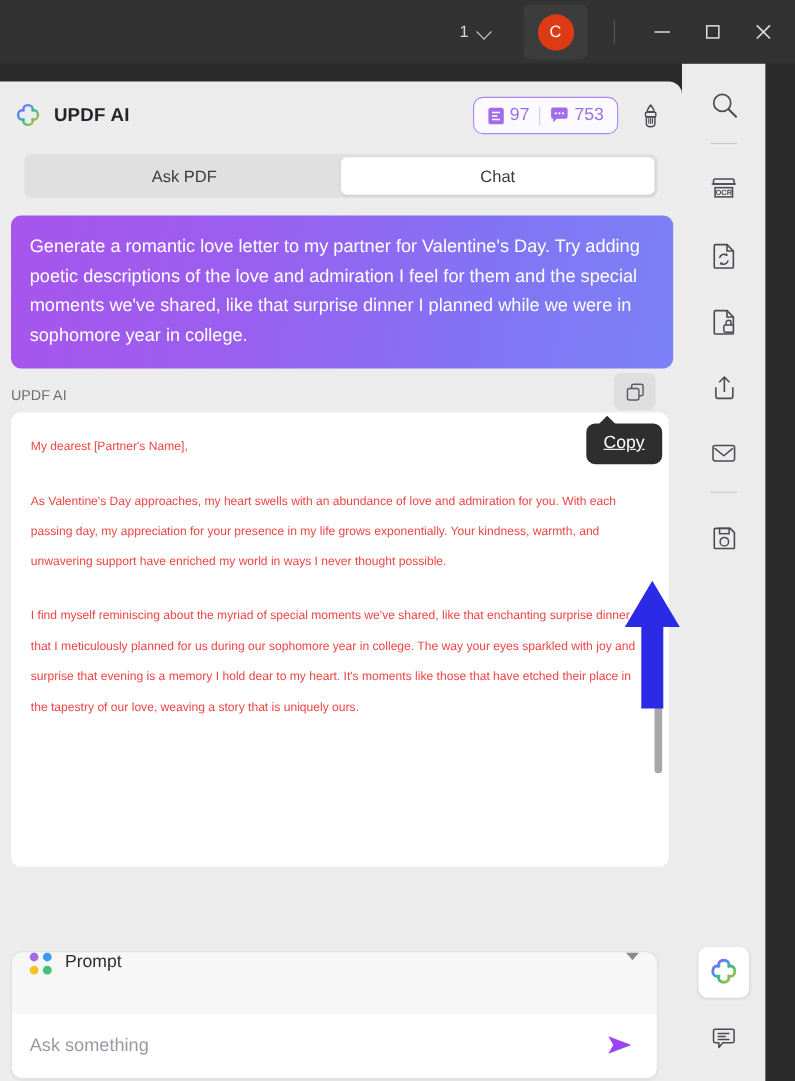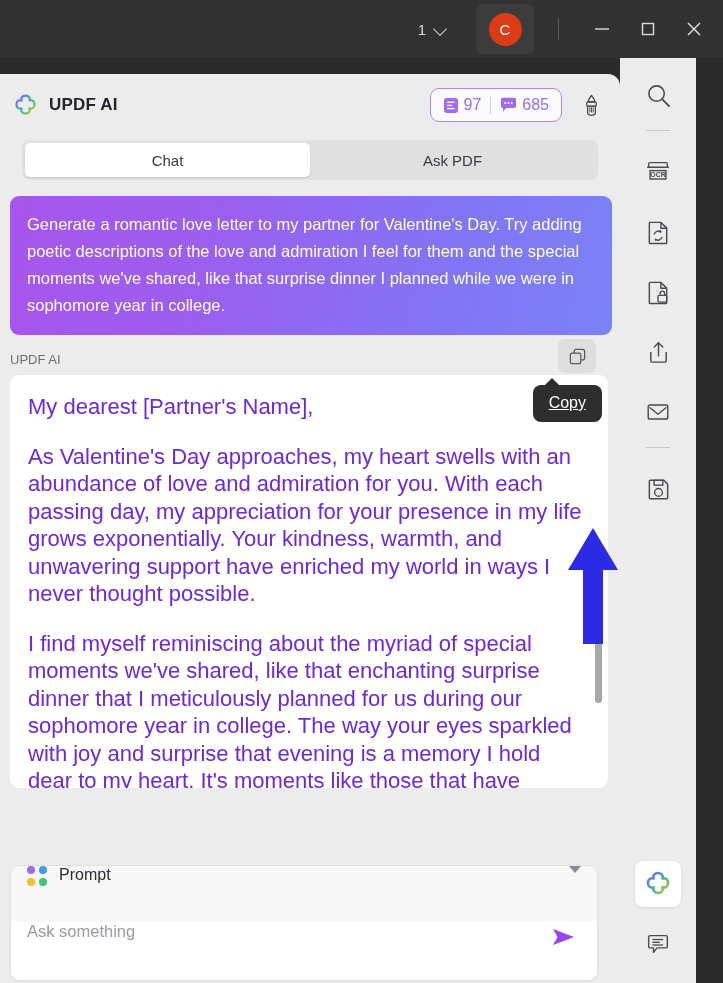--- a/index.html
+++ b/index.html
@@ -226,23 +226,23 @@
   .answer-card {
     margin: 4px 12px 0 10px;
     background: #ffffff;
     border-radius: 9px;
     height: 413px;
     overflow: hidden;
     position: relative;
     padding: 18px 22px 0 18px;
   }
   .answer-card p {
-    font-size: 22px;
+    font-size: 11px;
     line-height: 27.5px;
-    color: #6d28d9;
+    color: #ef4444;
     margin-bottom: 22px;
   }
   .ans-scroll {
     position: absolute;
     right: 6px;
     top: 238px;
     width: 7px;
     height: 90px;
     background: #a8a8a8;
     border-radius: 4px;
@@ -295,21 +295,21 @@
   .caret-down {
     width: 0; height: 0;
     border-left: 6px solid transparent;
     border-right: 6px solid transparent;
     border-top: 7px solid #8a8a92;
   }
   .input-row {
     height: 58px;
     background: #ffffff;
     display: flex;
-    align-items: flex-start;
+    align-items: center;
     padding: 0 16px 2px 16px;
   }
   .ask-input {
     flex: 1;
     border: none;
     outline: none;
     font-size: 16.5px;
     color: #2b2b33;
     font-family: "Liberation Sans", sans-serif;
     background: transparent;
@@ -428,39 +428,39 @@
           <span>97</span>
         </span>
         <span class="credit-div"></span>
         <span class="credit-item">
           <svg width="17" height="16" viewBox="0 0 17 16">
             <path d="M1 2.6a1.8 1.8 0 0 1 1.8-1.8h11.4A1.8 1.8 0 0 1 16 2.6v6.6a1.8 1.8 0 0 1-1.8 1.8H6.2L3 14.4v-3.4h-.2A1.8 1.8 0 0 1 1 9.2z" fill="#a06ce8"></path>
             <circle cx="5.2" cy="6" r="1.05" fill="#fff"></circle>
             <circle cx="8.5" cy="6" r="1.05" fill="#fff"></circle>
             <circle cx="11.8" cy="6" r="1.05" fill="#fff"></circle>
           </svg>
-          <span>685</span>
+          <span>753</span>
         </span>
       </div>
 
       <div class="brush-btn">
         <svg width="21" height="23" viewBox="0 0 21 23">
           <path d="M10.5 1.5c-2 2.5-3.2 4.3-3.2 6.1h6.4c0-1.8-1.2-3.6-3.2-6.1z" fill="none" stroke="#4a4a52" stroke-width="1.3" stroke-linejoin="round"></path>
           <rect x="5.8" y="8" width="9.4" height="4.2" rx="1" fill="none" stroke="#4a4a52" stroke-width="1.3"></rect>
           <path d="M6.6 12.4v6.2c0 1.6 1.3 2.7 3.9 2.7s3.9-1.1 3.9-2.7v-6.2z" fill="none" stroke="#4a4a52" stroke-width="1.3" stroke-linejoin="round"></path>
           <line x1="8.8" y1="13.4" x2="8.8" y2="18.4" stroke="#4a4a52" stroke-width="1"></line>
           <line x1="10.5" y1="13.4" x2="10.5" y2="18.4" stroke="#4a4a52" stroke-width="1"></line>
           <line x1="12.2" y1="13.4" x2="12.2" y2="18.4" stroke="#4a4a52" stroke-width="1"></line>
         </svg>
       </div>
     </div>
 
     <div class="tabs">
+      <div class="tab">Ask PDF</div>
       <div class="tab active">Chat</div>
-      <div class="tab">Ask PDF</div>
     </div>
 
     <div class="user-bubble">Generate a romantic love letter to my partner for Valentine's Day. Try adding poetic descriptions of the love and admiration I feel for them and the special moments we've shared, like that surprise dinner I planned while we were in sophomore year in college.</div>
 
     <div class="assist-row">
       <span class="assist-name">UPDF AI</span>
       <div class="copy-btn">
         <svg width="19" height="19" viewBox="0 0 20 20">
           <rect x="6.5" y="2.5" width="11" height="11" rx="2" fill="none" stroke="#5a5a62" stroke-width="1.35"></rect>
           <rect x="2.5" y="6.5" width="11" height="11" rx="2" fill="#dedede" stroke="#5a5a62" stroke-width="1.35"></rect>

